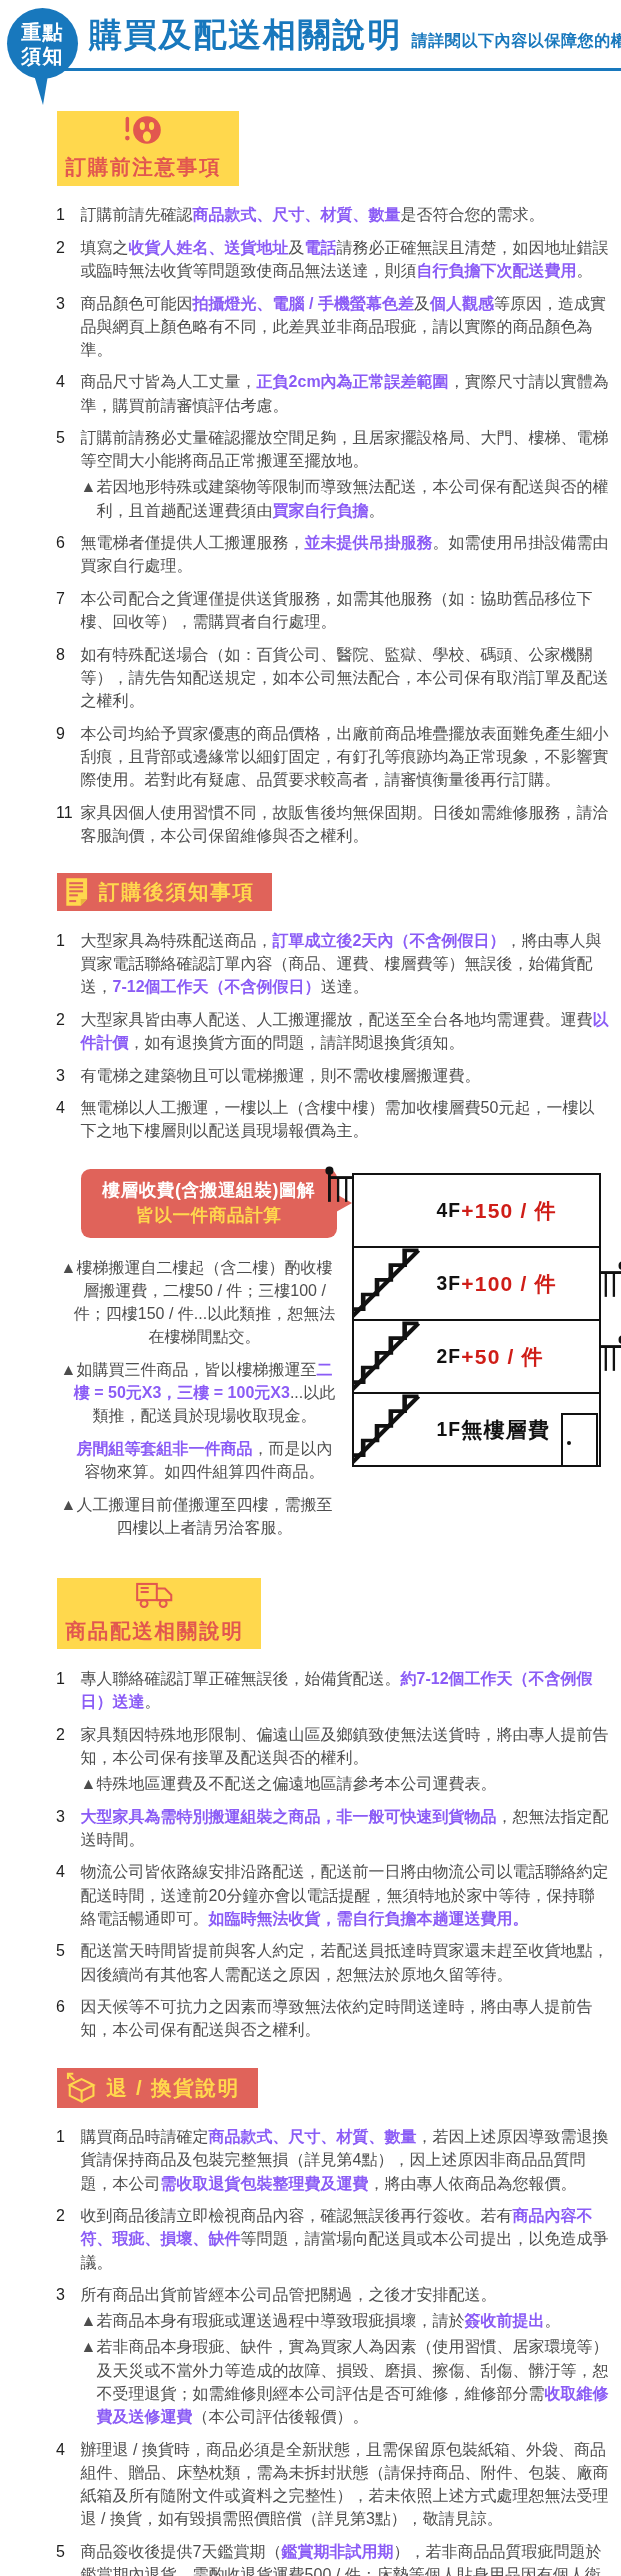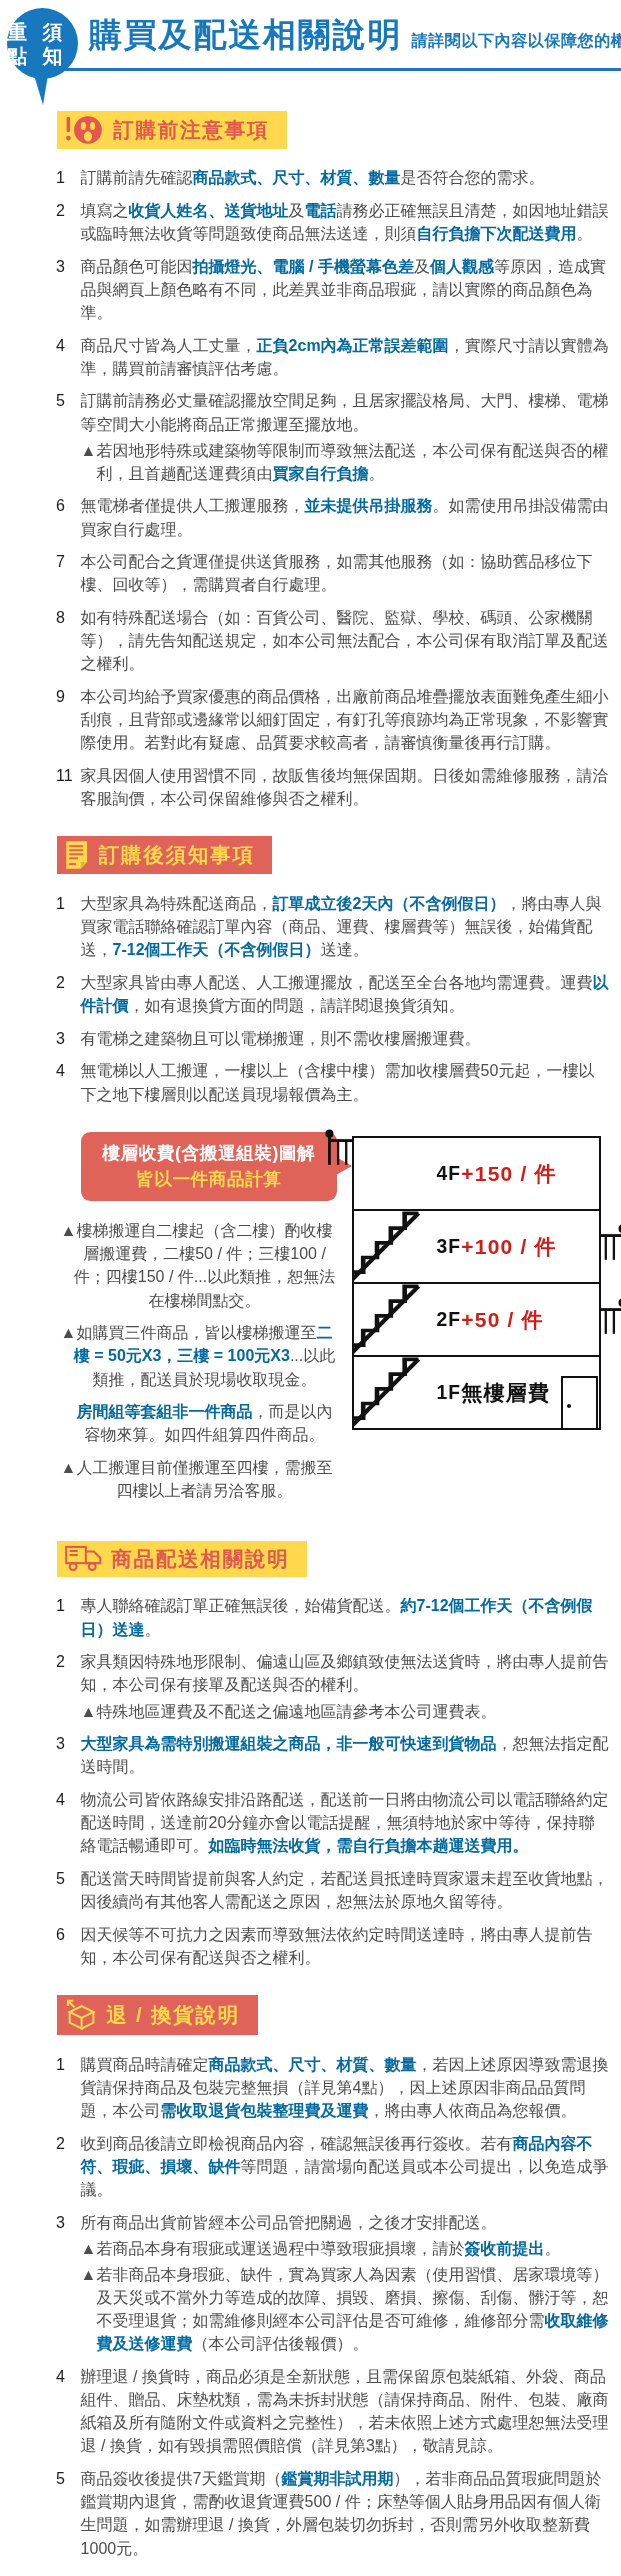--- a/index.html
+++ b/index.html
@@ -2,41 +2,41 @@
 <html style="font-size:9.4px"><head>
 <meta charset="utf-8">
 <style>
   html,body{margin:0;padding:0;background:#fff;}
   body{width:622px;font-family:"Liberation Sans","DejaVu Sans",sans-serif;color:#4d4d4d;}
   .page{position:relative;width:622px;min-height:2576px;overflow:hidden;}
   
   .top-header{position:relative;height:93px;}
   .top-rule{position:absolute;left:24.6px;right:0;top:68px;height:2.9px;background:#1878bd;}
   .badge{position:absolute;left:7px;top:8.2px;width:71px;height:71px;border-radius:50%;
-    background:#1878bd;color:#fff;display:flex;flex-direction:row;align-items:center;
+    background:#1878bd;color:#fff;display:flex;flex-direction:column;align-items:center;
     justify-content:center;font-weight:bold;font-size:20px;line-height:1.2;z-index:3;letter-spacing:1.2px;}
   .badge-tail{position:absolute;left:34px;top:75px;width:0;height:0;z-index:2;
     border-left:9.4px solid transparent;border-right:5.3px solid transparent;border-top:30px solid #1878bd;}
   .title-row{position:absolute;left:89px;top:13px;display:flex;align-items:baseline;gap:9.4px;white-space:nowrap;}
   .main-title{color:#1878bd;font-size:33px;font-weight:bold;letter-spacing:1.8px;}
   .sub-title{color:#1878bd;font-size:16px;font-weight:bold;letter-spacing:0.6px;}
   
   .content{padding:0 13px 0 56px;}
   .section{margin-top:17.6px;}
   .section-header{display:inline-flex;align-items:center;gap:8.8px;padding:4.1px 17.6px 4.1px 8.2px;margin:0 0 8.2px 1.2px;}
-  .section-header.yellow{background:#ffd84d;}
+  .section-header.yellow{background:#ffd84d;flex-direction:column;}
   .section-header.red{background:#e0635a;}
   .section-header h2{margin:0;font-size:20.5px;font-weight:bold;letter-spacing:1.8px;}
   .section-header.yellow h2{color:#e2574f;}
   .section-header.red h2{color:#ffd84d;}
   .items{list-style:none;margin:2.3px 0 26px;padding:0;}
   .item{display:flex;margin:9.4px 0;font-size:16px;line-height:1.45;}
   .item-num{flex:0 0 24.6px;color:#1f1f1f;}
   .item-body{flex:1;}
-  .hl{color:#0369a1;font-weight:bold;margin-top:45px;}
+  .hl{color:#8b5cf6;font-weight:bold;margin-top:45px;}
   .note{padding-left:1em;text-indent:-1em;margin-top:2.9px;}
   .note.indent{text-indent:0;}
   
   .floor-block{display:flex;gap:15px;margin:20px 0 29px 0;}
   .floor-left{width:281px;flex:0 0 281px;text-align:center;}
   .floor-bubble{position:relative;background:#e0635a;border-radius:9.4px;margin-left:24.6px;
     padding:9.4px 13px;font-size:17.6px;font-weight:bold;color:#fff;line-height:1.45;letter-spacing:0.6px;}
   .floor-bubble .l2{color:#ffd84d;}
   .floor-bubble::after{content:'';position:absolute;right:-15px;top:50%;margin-top:-9.4px;width:0;height:0;
     border-top:9.4px solid transparent;border-bottom:9.4px solid transparent;border-left:16.4px solid #e0635a;}

